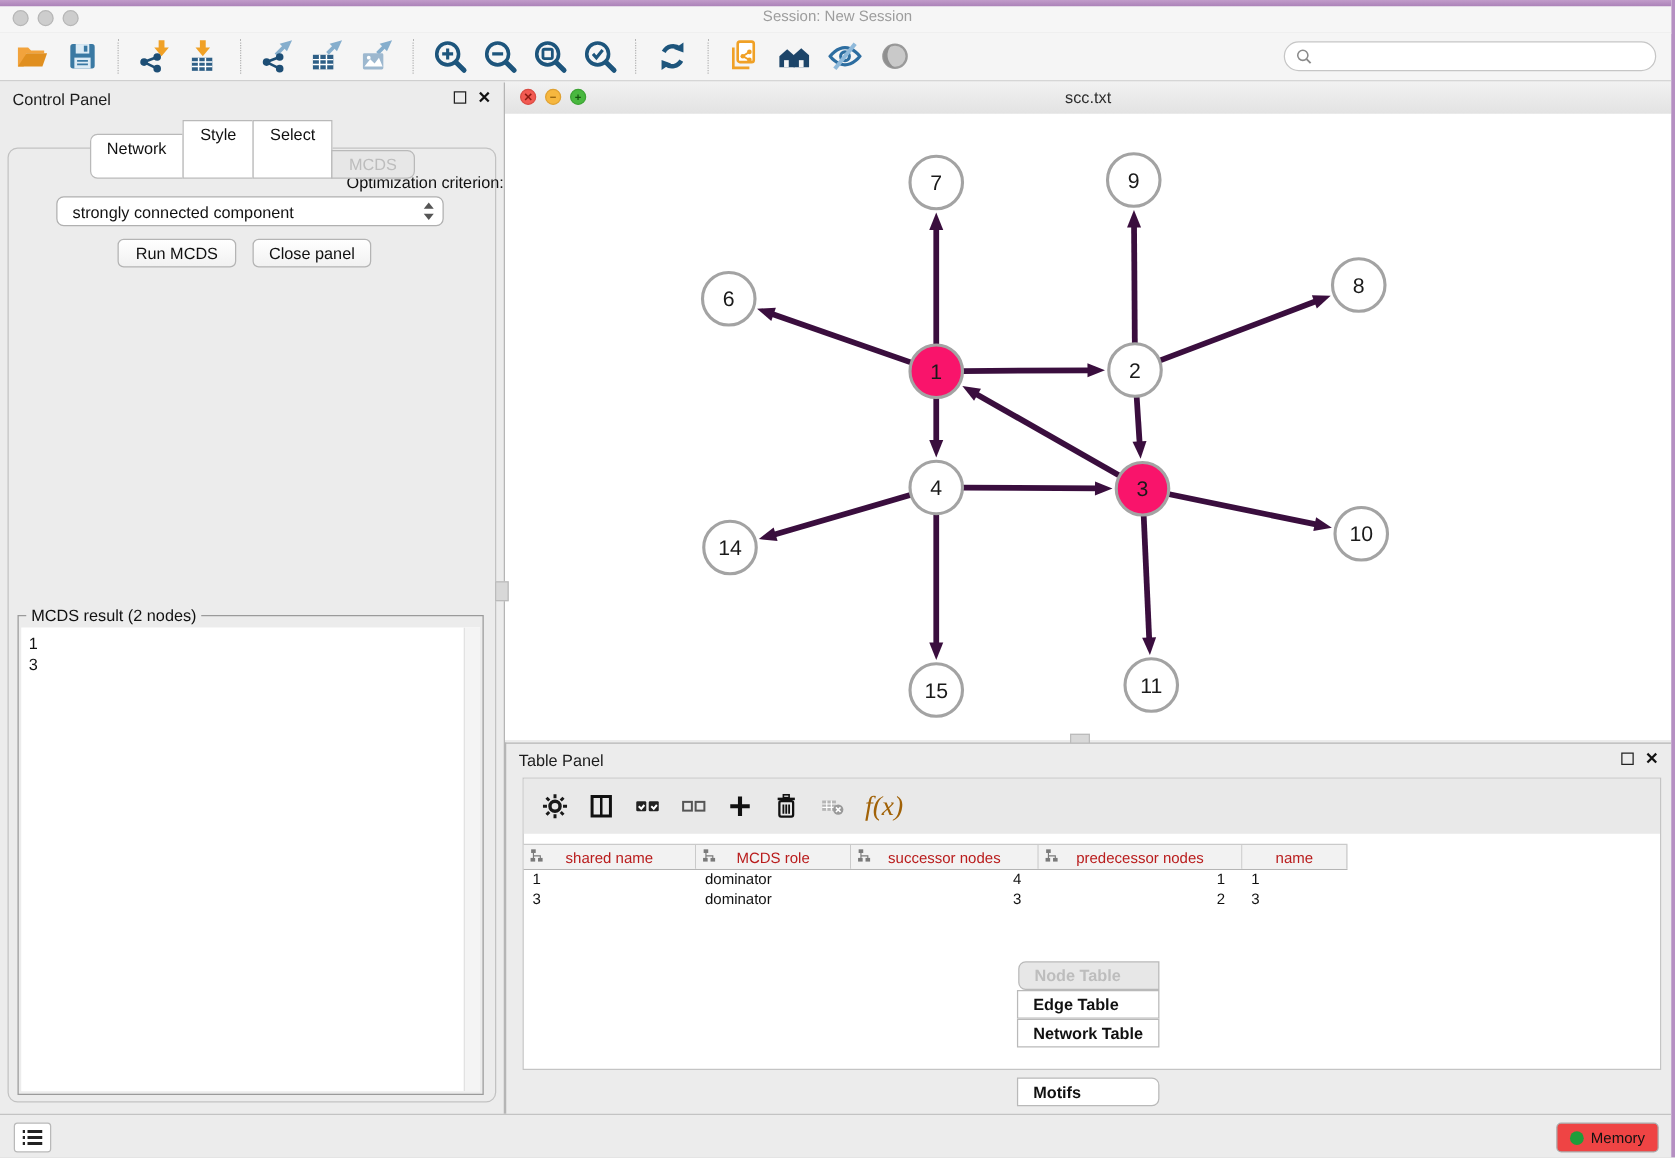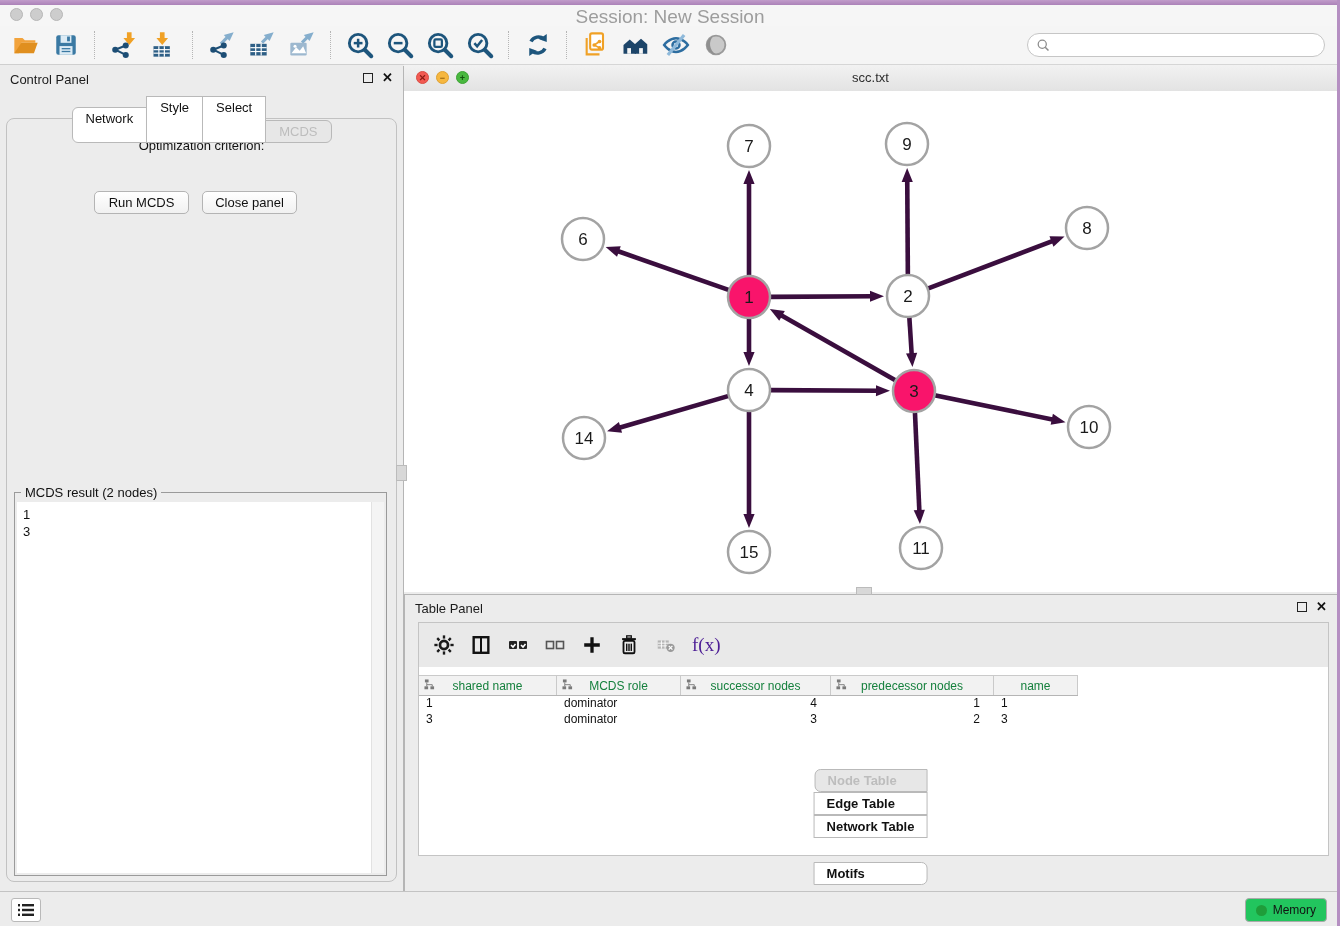--- a/index.html
+++ b/index.html
@@ -4,42 +4,42 @@
 <style>
   html,body{margin:0;padding:0;background:#dcdcdc;}
   #app{position:relative;width:1340px;height:926px;background:#ececec;
        font-family:"Liberation Sans",sans-serif;overflow:hidden;
        border-right:3px solid #b58fc2;box-sizing:border-box;}
   
   .titlebar{position:absolute;left:0;top:0;right:-3px;height:26px;background:#f6f6f6;border-bottom:1px solid #dcdcdc;}
   .accent-strip{position:absolute;left:0;top:0;right:0;height:5px;background:linear-gradient(#c19cca,#ab82b8);}
   .traffic{position:absolute;left:10px;top:8px;display:flex;gap:7px;}
   .tl-gray{width:13px;height:13px;border-radius:50%;background:#cdcdcd;border:1px solid #b7b7b7;box-sizing:border-box;}
-  .win-title{position:absolute;left:0;right:0;top:6px;text-align:center;font-size:19px;color:#9d9d9d;}
+  .win-title{position:absolute;left:0;right:0;top:6px;text-align:center;font-size:12px;color:#9d9d9d;}
   
   .toolbar{position:absolute;left:0;top:26px;right:0;height:38px;background:#f5f5f5;border-bottom:1px solid #cfcfcf;
            display:flex;align-items:center;padding-left:6px;}
   .tbtn{width:40px;height:32px;display:flex;align-items:center;justify-content:center;flex:0 0 auto;}
   .tsep{width:1px;height:28px;border-left:1px dotted #b5b5b5;margin:0 8px;flex:0 0 auto;}
   .search{position:absolute;right:12px;top:7px;width:288px;height:22px;border:1px solid #c6c6c6;border-radius:12px;
           background:#fff;display:flex;align-items:center;padding-left:8px;}
   .search input{border:none;outline:none;flex:1;font-size:13px;background:transparent;font-family:"Liberation Sans",sans-serif;}
   
   .control-panel{position:absolute;left:0;top:66px;width:403px;bottom:34px;background:#ececec;border-right:1px solid #b5b5b5;}
   .panel-head{position:absolute;left:10px;top:6px;font-size:13px;color:#1c1c1c;}
   .panel-icons{position:absolute;right:10px;top:7px;display:flex;gap:9px;align-items:center;}
   .float-ico{width:10px;height:10px;border:1.6px solid #222;box-sizing:border-box;display:inline-block;}
   .close-ico{font-size:13px;font-weight:bold;color:#111;line-height:10px;}
   .ctab-row{position:absolute;left:50%;transform:translateX(-50%);top:30px;display:flex;z-index:3;}
   .tab{padding:3px 13px;font-size:13px;background:#fff;border:1px solid #b9b9b9;margin-left:-1px;color:#111;white-space:nowrap;}
   .tab:first-child{border-top-left-radius:6px;border-bottom-left-radius:6px;margin-left:0;margin-top:11px;}
   .tab:last-child{border-top-right-radius:6px;border-bottom-right-radius:6px;margin-top:24px;}
   .tab.active{background:#e7e7e7;color:#bdbdbd;}
   .cp-box{position:absolute;left:6px;right:6px;top:52px;bottom:10px;border:1px solid #c2c2c2;border-radius:8px;}
-  .opt-label{position:absolute;left:0;right:0;top:72px;text-align:center;font-size:13px;color:#111;}
+  .opt-label{position:absolute;left:0;right:0;top:72px;text-align:right;font-size:13px;color:#111;}
   .select{position:absolute;left:45px;top:91px;width:310px;height:24px;border:1px solid #b0b0b0;border-radius:6px;
           background:#fff;display:flex;align-items:center;padding:0 6px 0 12px;box-sizing:border-box;}
   .select span{flex:1;font-size:13px;color:#111;}
   .btn{position:absolute;height:23px;border:1px solid #b4b4b4;border-radius:5px;background:linear-gradient(#ffffff,#f1f1f1);
        font-size:13px;color:#111;display:flex;align-items:center;justify-content:center;box-sizing:border-box;}
   .mcds-group{position:absolute;left:14px;right:16px;top:426px;bottom:16px;border:1px solid #9a9a9a;}
   .mcds-title{position:absolute;left:6px;top:-8px;background:#ececec;padding:0 4px;font-size:13px;color:#111;}
   .mcds-white{position:absolute;left:2px;right:2px;top:9px;bottom:2px;background:#fff;overflow:hidden;}
   .mcds-lines{padding:4px 6px;font-size:13px;line-height:17px;color:#111;}
   .mcds-scroll{position:absolute;right:0;top:0;bottom:0;width:12px;background:#f4f4f4;border-left:1px solid #e2e2e2;}
@@ -57,37 +57,37 @@
   .net-title{position:absolute;left:0;right:0;top:5px;text-align:center;font-size:13px;color:#2d2d2d;}
   .net-canvas{position:absolute;left:0;right:0;top:27px;bottom:0;background:#fff;}
   .h-handle{position:absolute;left:452px;bottom:-3px;width:14px;height:6px;background:#d8d8d8;border:1px solid #bbb;z-index:5;}
   
   .table-panel{position:absolute;left:404px;top:594px;right:0;bottom:34px;background:#ececec;border-left:1px solid #b5b5b5;
                border-top:1px solid #b5b5b5;box-sizing:border-box;}
   .tp-box{position:absolute;left:13px;right:8px;top:27px;bottom:36px;background:#fff;border:1px solid #c4c4c4;}
   .tp-toolbar{position:absolute;left:0;right:0;top:0;height:44px;background:#e9e9e9;display:flex;align-items:center;
               padding-left:10px;gap:7px;}
   .t2btn{width:30px;height:30px;display:flex;align-items:center;justify-content:center;}
-  .fx{font-family:"Liberation Serif",serif;font-size:19px;color:#4c1d95;padding-left:4px;}
+  .fx{font-family:"Liberation Serif",serif;font-style:italic;font-size:22px;color:#a16207;padding-left:4px;}
   .thead{position:absolute;left:0;top:52px;display:flex;border-top:1px solid #cacaca;border-bottom:1px solid #b5b5b5;}
   .hcell{height:19px;background:#f2f2f2;border-right:1px solid #cacaca;display:flex;align-items:center;
-         justify-content:center;font-size:12px;color:#15803d;position:relative;box-sizing:border-box;}
+         justify-content:center;font-size:12px;color:#b91c1c;position:relative;box-sizing:border-box;}
   .hcell .hico{position:absolute;left:5px;top:3px;}
   .trows{position:absolute;left:0;right:0;top:72px;}
   .trow{display:flex;height:16px;align-items:center;}
   .tcell{font-size:12px;color:#111;box-sizing:border-box;padding-left:7px;}
   .a-right{text-align:right;padding-right:14px;padding-left:0;}
   .c0{width:138px;}.c1{width:124px;}.c2{width:150px;}.c3{width:163px;}.c4{width:84px;}
   .ttab-row{position:absolute;left:50%;transform:translateX(-50%);bottom:7px;display:flex;flex-direction:column;}
   .ttab-row .tab{font-weight:600;padding:3px 12px;}
   
   .statusbar{position:absolute;left:0;right:0;bottom:0;height:34px;background:#ececec;border-top:1px solid #c3c3c3;}
   .list-btn{position:absolute;left:11px;top:6px;width:28px;height:22px;background:#fff;border:1px solid #b9b9b9;
             border-radius:3px;display:flex;align-items:center;justify-content:center;}
-  .memory-btn{position:absolute;right:10px;top:6px;height:22px;padding:0 10px;background:#22c55e;border:1px solid #aaa;
+  .memory-btn{position:absolute;right:10px;top:6px;height:22px;padding:0 10px;background:#ef4444;border:1px solid #aaa;
               border-radius:4px;display:flex;align-items:center;gap:6px;font-size:12px;color:#111;}
   .mem-dot{width:11px;height:11px;border-radius:50%;background:#1f9d3a;}
   svg{display:block;}
 </style>
 </head>
 <body>
 
 <div id="app">
 
   <div class="titlebar">
@@ -258,20 +258,27 @@
       <span class="close-ico">✕</span>
     </div>
     <div class="ctab-row">
       <div class="tab">Network</div>
       <div class="tab">Style</div>
       <div class="tab">Select</div>
       <div class="tab active">MCDS</div>
     </div>
     <div class="cp-box"></div>
     <div class="opt-label">Optimization criterion:</div>
+    <div class="select">
+      <span>strongly connected component</span>
+      <svg width="10" height="16" viewBox="0 0 10 16">
+          <polygon points="5,1 9,6 1,6" fill="#555"></polygon>
+          <polygon points="5,15 9,10 1,10" fill="#555"></polygon>
+        </svg>
+    </div>
     <button class="btn" style="left:94px;top:125px;width:95px;">Run MCDS</button>
     <button class="btn" style="left:202px;top:125px;width:95px;">Close panel</button>
     <div class="mcds-group">
       <span class="mcds-title">MCDS result (2 nodes)</span>
       <div class="mcds-white">
         <div class="mcds-lines" id="mcds-lines">
             <div>1</div>
             <div>3</div>
           </div>
         <div class="mcds-scroll"></div>

